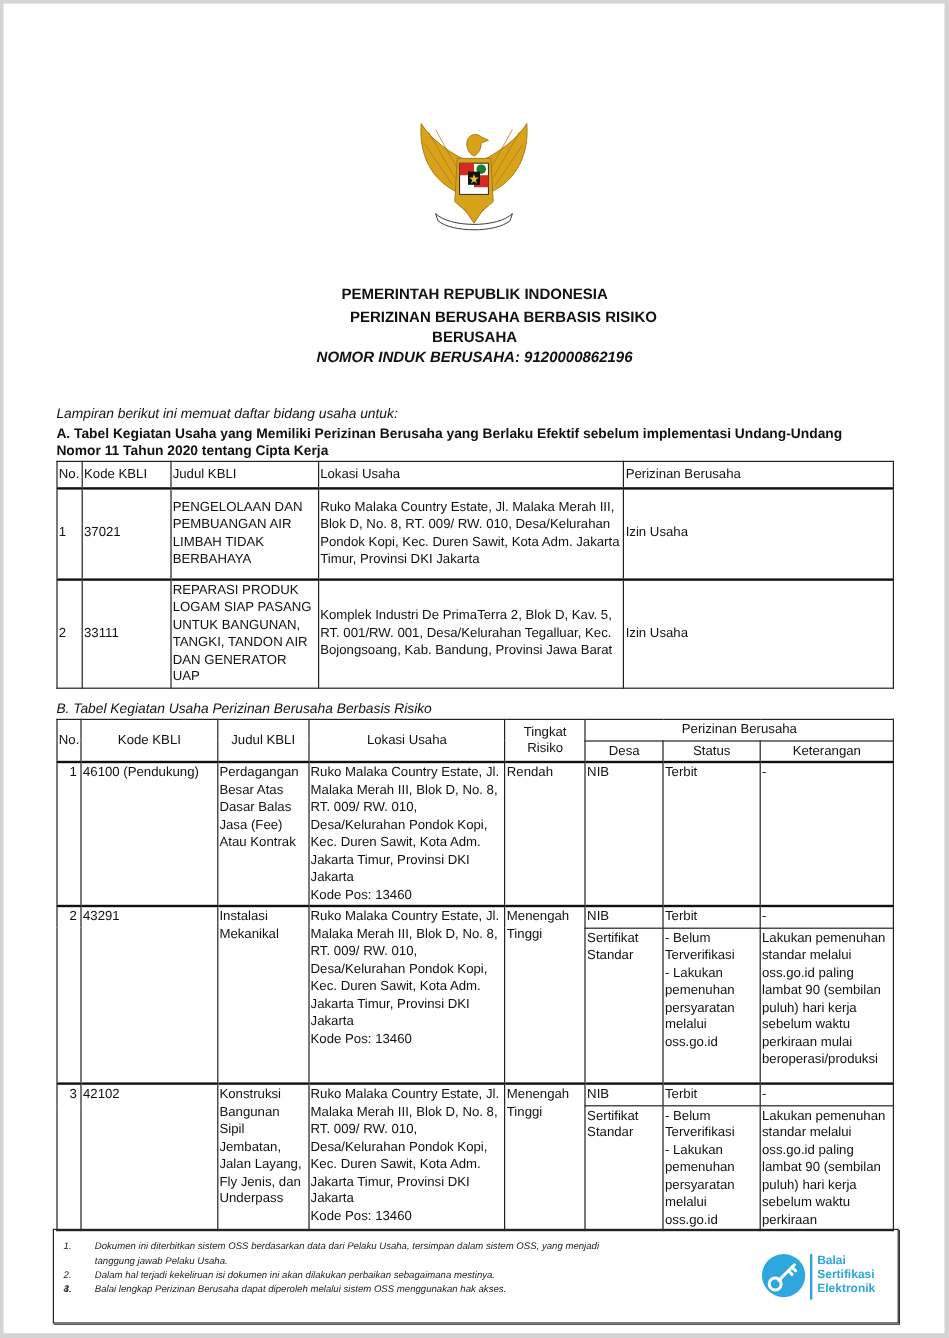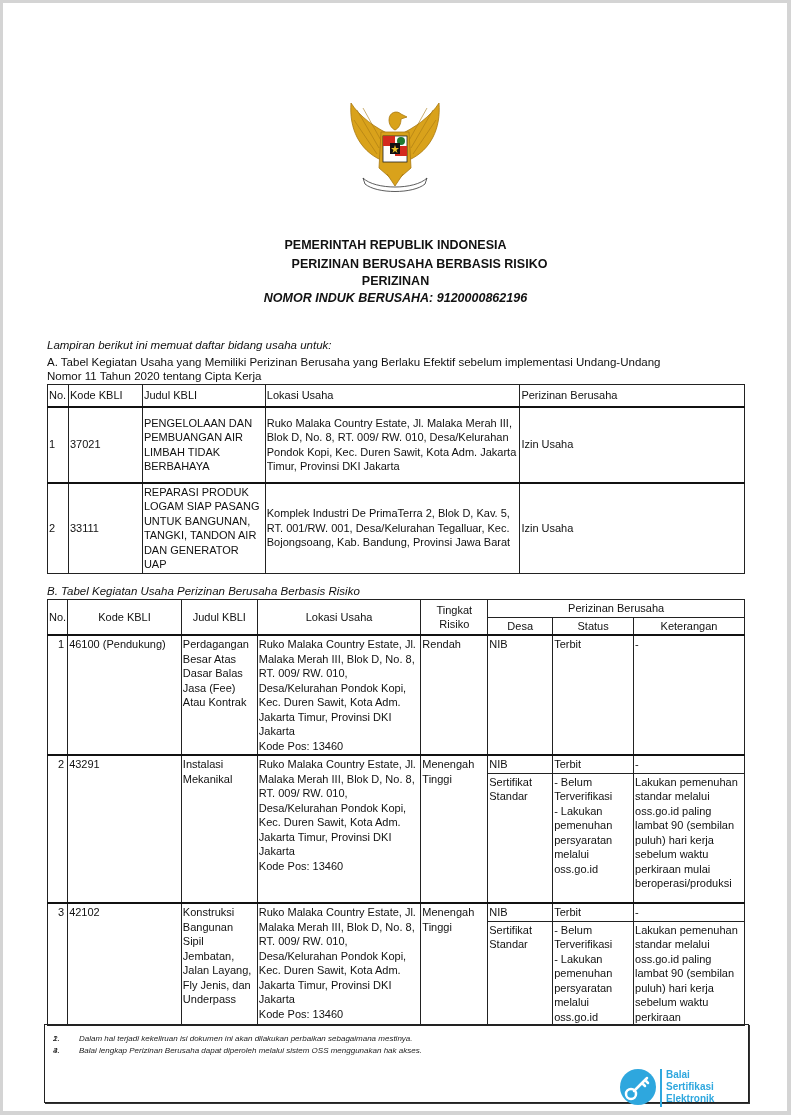--- a/index.html
+++ b/index.html
@@ -2,34 +2,34 @@
 <html><head>
 <meta charset="utf-8">
 <style>
   html, body { margin:0; padding:0; }
   body { width:791px; height:1115px; background:#d4d4d4; position:relative; overflow:hidden;
          font-family:"Liberation Sans", sans-serif; color:#111; }
   .page { position:absolute; left:3px; top:3px; width:784px; height:1108px; background:#fff; }
   .abs { position:absolute; }
   .title { font-size:12.5px; font-weight:bold; color:#111; left:0; width:791px; text-align:center; }
   .intro { font-size:11.5px;font-style:italic; }
-  .sec { font-size:11.5px; font-weight:normal; line-height:14px; }
+  .sec { font-size:11.5px; font-weight:bold; line-height:14px; }
   table { border-collapse:collapse; position:absolute; font-size:11px; line-height:14.5px; }
   td, th { border:1px solid #222; vertical-align:top; padding:1px 1px; font-weight:normal; text-align:left; }
   .tA td { vertical-align:middle; }
   .tA .hdr td { vertical-align:middle; }
   .tB th { text-align:center; vertical-align:middle; }
   .thick-top td, .thick-top th { border-top:2px solid #111; }
   .footer { position:absolute; left:44px; top:1024px; width:703px; height:77px; border:1px solid #222;
             box-shadow:1px 1px 0 #333; }
   .footer ol { margin:0; padding:0; list-style:none; position:absolute; left:8px; top:8px; width:470px;
                font-size:8px; font-style:italic; line-height:12px; color:#222; }
   .footer li { position:relative; padding-left:26px; }
   .footer li .n { position:absolute; left:0; }
-  .bsre { position:absolute; left:575px; top:12px; width:110px; height:50px;margin-top:24px; }
+  .bsre { position:absolute; left:590px; top:12px; width:110px; height:50px; }
   .bsre .circ { position:absolute; left:0; top:8px; width:36px; height:36px; border-radius:50%; background:#2ea7de; }
   .bsre .bar { position:absolute; left:40px; top:8px; width:1.5px; height:38px; background:#2ea7de; }
   .bsre .txt { position:absolute; left:46px; top:8px; font-size:10px; font-weight:bold; line-height:12px; color:#2ea7de; }
 </style>
 </head>
 <body>
 
 <div class="page"></div>
 
 <div class="abs" style="left:345px;top:98px;width:100px;height:100px;">
@@ -58,21 +58,21 @@
     <polygon points="50,47 51,50 54,50 51.5,52 52.5,55 50,53 47.5,55 48.5,52 46,50 49,50" fill="#e8c025"></polygon>
 
     <path d="M42 76 L50 88 L58 76" fill="#d9a21b" stroke="#a87812" stroke-width="0.8"></path>
 
     <path d="M18 80 C30 92 70 92 82 80 L80 86 C68 96 32 96 20 86 Z" fill="#fff" stroke="#333" stroke-width="0.8"></path>
   </svg>
 </div>
 
 <div class="abs title" style="top:222px;margin-top:16px;">PEMERINTAH REPUBLIK INDONESIA</div>
 <div class="abs title" style="top:257px;padding-left:24px;">PERIZINAN BERUSAHA BERBASIS RISIKO</div>
-<div class="abs title" style="top:274px;">PERIZINAN</div>
+<div class="abs title" style="top:274px;">BERUSAHA</div>
 <div class="abs title" style="top:291px;font-style:italic;">NOMOR INDUK BERUSAHA: 9120000862196</div>
 
 <div class="abs intro" style="left:47px;top:339px;">Lampiran berikut ini memuat daftar bidang usaha untuk:</div>
 <div class="abs sec" style="left:47px;top:355px;width:710px;white-space:nowrap;">A. Tabel Kegiatan Usaha yang Memiliki Perizinan Berusaha yang Berlaku Efektif sebelum implementasi Undang-Undang</div>
 <div class="abs sec" style="left:47px;top:369px;white-space:nowrap;">Nomor 11 Tahun 2020 tentang Cipta Kerja</div>
 
 <table class="tA" style="left:47px;top:384px;width:698px;">
   <colgroup>
       <col style="width:21px">
       <col style="width:74px">
@@ -173,21 +173,21 @@
   <tr style="height:102px;">
     <td>Sertifikat Standar</td>
     <td><span>- Belum Terverifikasi</span><br><span>- Lakukan pemenuhan persyaratan melalui oss.go.id</span></td>
     <td>Lakukan pemenuhan standar melalui oss.go.id paling lambat 90 (sembilan puluh) hari kerja sebelum waktu perkiraan</td>
   </tr>
 </tbody>
   </table>
 
 <div class="footer">
   <ol>
-    <li><span class="n">1.</span></li>
+    <li><span class="n">1.</span><span>Dokumen ini diterbitkan sistem OSS berdasarkan data dari Pelaku Usaha, tersimpan dalam sistem OSS, yang menjadi tanggung jawab Pelaku Usaha.</span></li>
     <li><span class="n">2.</span><span>Dalam hal terjadi kekeliruan isi dokumen ini akan dilakukan perbaikan sebagaimana mestinya.</span></li>
     <li><span class="n">3.</span></li>
     <li><span class="n">4.</span><span>Balai lengkap Perizinan Berusaha dapat diperoleh melalui sistem OSS menggunakan hak akses.</span></li>
   </ol>
   <div class="bsre">
     <div class="circ">
       <svg width="36" height="36" viewBox="0 0 36 36">
         <circle cx="11" cy="25" r="5" fill="none" stroke="#fff" stroke-width="2.5"></circle>
         <path d="M14 22 L27 9 M22 14 L25 17 M25 11 L28 14" stroke="#fff" stroke-width="2.5" fill="none" stroke-linecap="round"></path>
       </svg>

